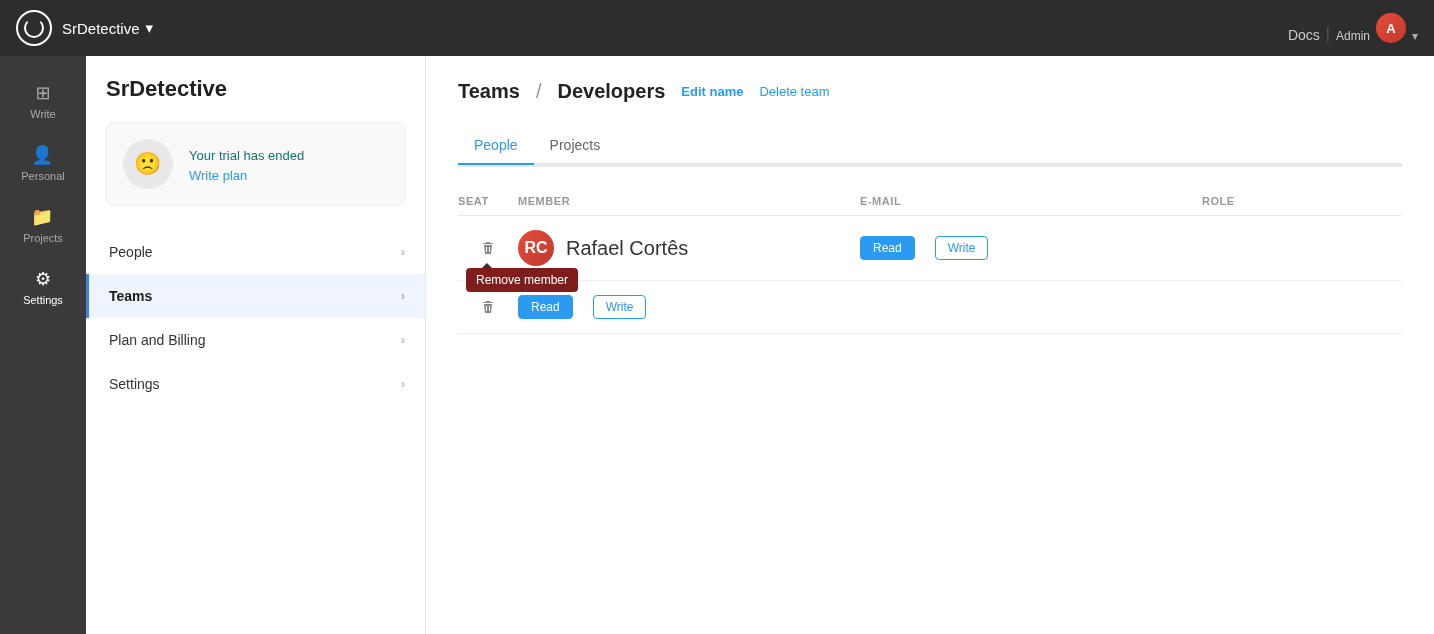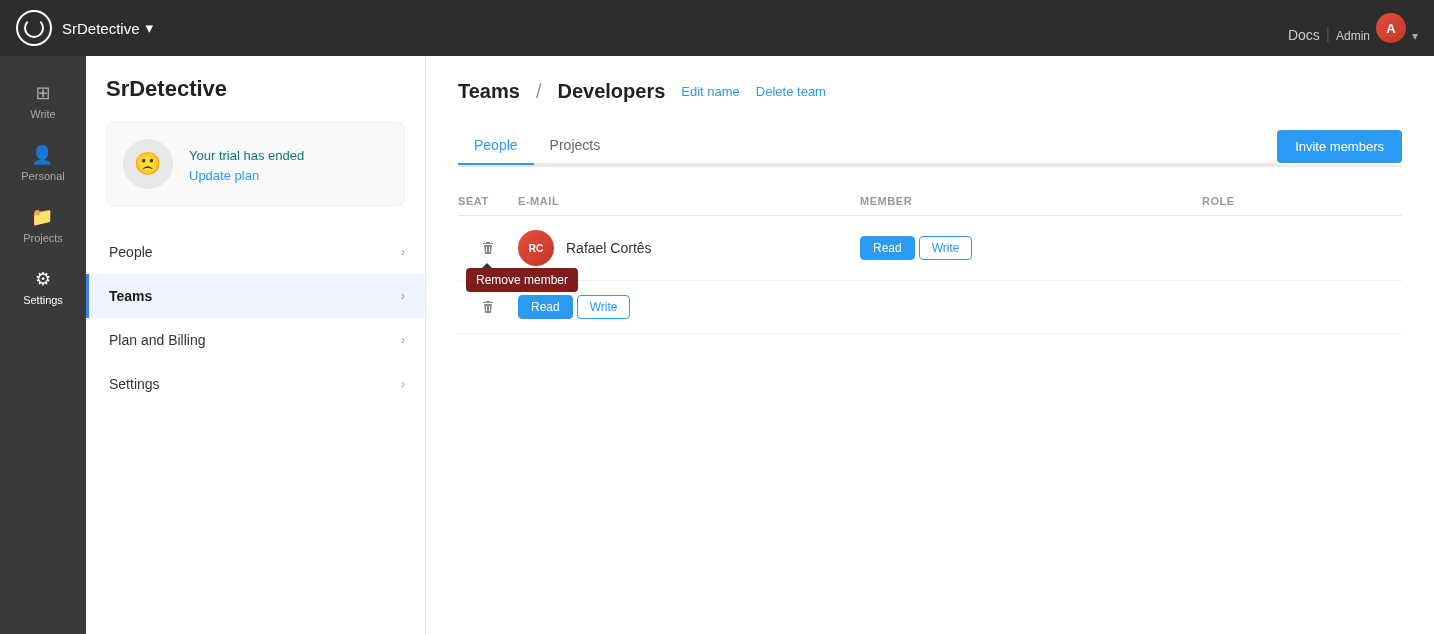--- a/index.html
+++ b/index.html
@@ -135,20 +135,21 @@
       margin-bottom: 24px;
     }
     .content-title {
       font-size: 20px; font-weight: 600; color: #222;
     }
     .content-title-sep { color: #999; font-size: 20px; }
     .content-subtitle { font-size: 20px; font-weight: 600; color: #222; }
     .edit-name-btn {
       color: #2b9af3; font-size: 13px; cursor: pointer;
       text-decoration: none;
+      font-weight: bold;
     }
     .delete-team-btn {
       color: #2b9af3; font-size: 13px; cursor: pointer; text-align: center;
     }
 
     
     .tabs { display: flex; border-bottom: 2px solid #e8e8e8; margin-bottom: 24px; }
     .tab {
       padding: 10px 16px; font-size: 14px; color: #666;
       cursor: pointer; border-bottom: 2px solid transparent;
@@ -176,28 +177,28 @@
       display: grid;
       grid-template-columns: 60px 1fr 1fr 200px;
       padding: 14px 0;
       border-bottom: 1px solid #f0f0f0;
       align-items: center;
     }
     .seat-cell { display: flex; align-items: center; justify-content: center; position: relative; }
     .member-avatar {
       width: 36px; height: 36px; border-radius: 50%;
       display: flex; align-items: center; justify-content: center;
-      font-size: 10px; font-weight: bold; color: #fff;
+      font-size: 16px; font-weight: bold; color: #fff;
     }
     .avatar-red { background: linear-gradient(135deg, #e74c3c, #c0392b); }
     .avatar-green { background: linear-gradient(135deg, #27ae60, #2ecc71); }
     .member-cell { display: flex; align-items: center; gap: 12px; }
-    .member-name { font-size: 14px; font-weight: 500; color: #333; }
+    .member-name { font-size: 20px; font-weight: 500; color: #333; }
     .email-cell { font-size: 13px; color: #666; }
-    .role-cell { display: flex; gap: 4px; align-items: center; }
+    .role-cell { display: flex; gap: 20px; align-items: center; }
     .role-btn {
       padding: 4px 12px; border: 1px solid #2b9af3;
       background: #fff; color: #2b9af3; border-radius: 4px;
       font-size: 12px; cursor: pointer;
     }
     .role-btn.active { background: #2b9af3; color: #fff; }
 
     
     .remove-icon {
       width: 24px; height: 24px;
@@ -266,21 +267,21 @@
 
   <div class="settings-sidebar">
     <div class="settings-title">SrDetective</div>
 
     <div class="trial-box">
       <div class="trial-face">
         <span style="font-size:22px;">🙁</span>
       </div>
       <div>
         <span class="trial-text">Your trial has ended</span>
-        <a class="trial-link">Update plan</a>
+        <a class="trial-link">Write plan</a>
       </div>
     </div>
 
     <div class="settings-nav-item">
       <span>People</span>
       <span class="chevron">›</span>
     </div>
     <div class="settings-nav-item active">
       <span>Teams</span>
       <span class="chevron">›</span>
@@ -307,30 +308,29 @@
 
     <div style="display:flex; justify-content: space-between; align-items: flex-end; margin-bottom: 0;">
       <div class="tabs" style="margin-bottom:0; flex:1;">
         <div class="tab active">
           <span>People</span>
         </div>
         <div class="tab">
           <span>Projects</span>
         </div>
       </div>
-      <button class="invite-btn" style="margin-bottom: 2px;">Invite members</button>
     </div>
 
     <div style="border-bottom: 2px solid #e8e8e8; margin-bottom: 20px;"></div>
 
     <div class="table-wrapper">
       <div class="table-head">
         <div>SEAT</div>
+        <div>MEMBER</div>
         <div>E-MAIL</div>
-        <div>MEMBER</div>
         <div>ROLE</div>
       </div>
 
       <div class="table-row">
         <div class="seat-cell">
           <div class="remove-icon">
             <svg width="16" height="16" viewBox="0 0 16 16" fill="none" xmlns="http://www.w3.org/2000/svg">
               <path d="M6 2h4v1h3v1H3V3h3V2zM4 5h8l-1 9H5L4 5zm2 2v5h1V7H6zm3 0v5h1V7H9z" fill="#888"></path>
             </svg>
             <div class="tooltip">Remove member</div>

